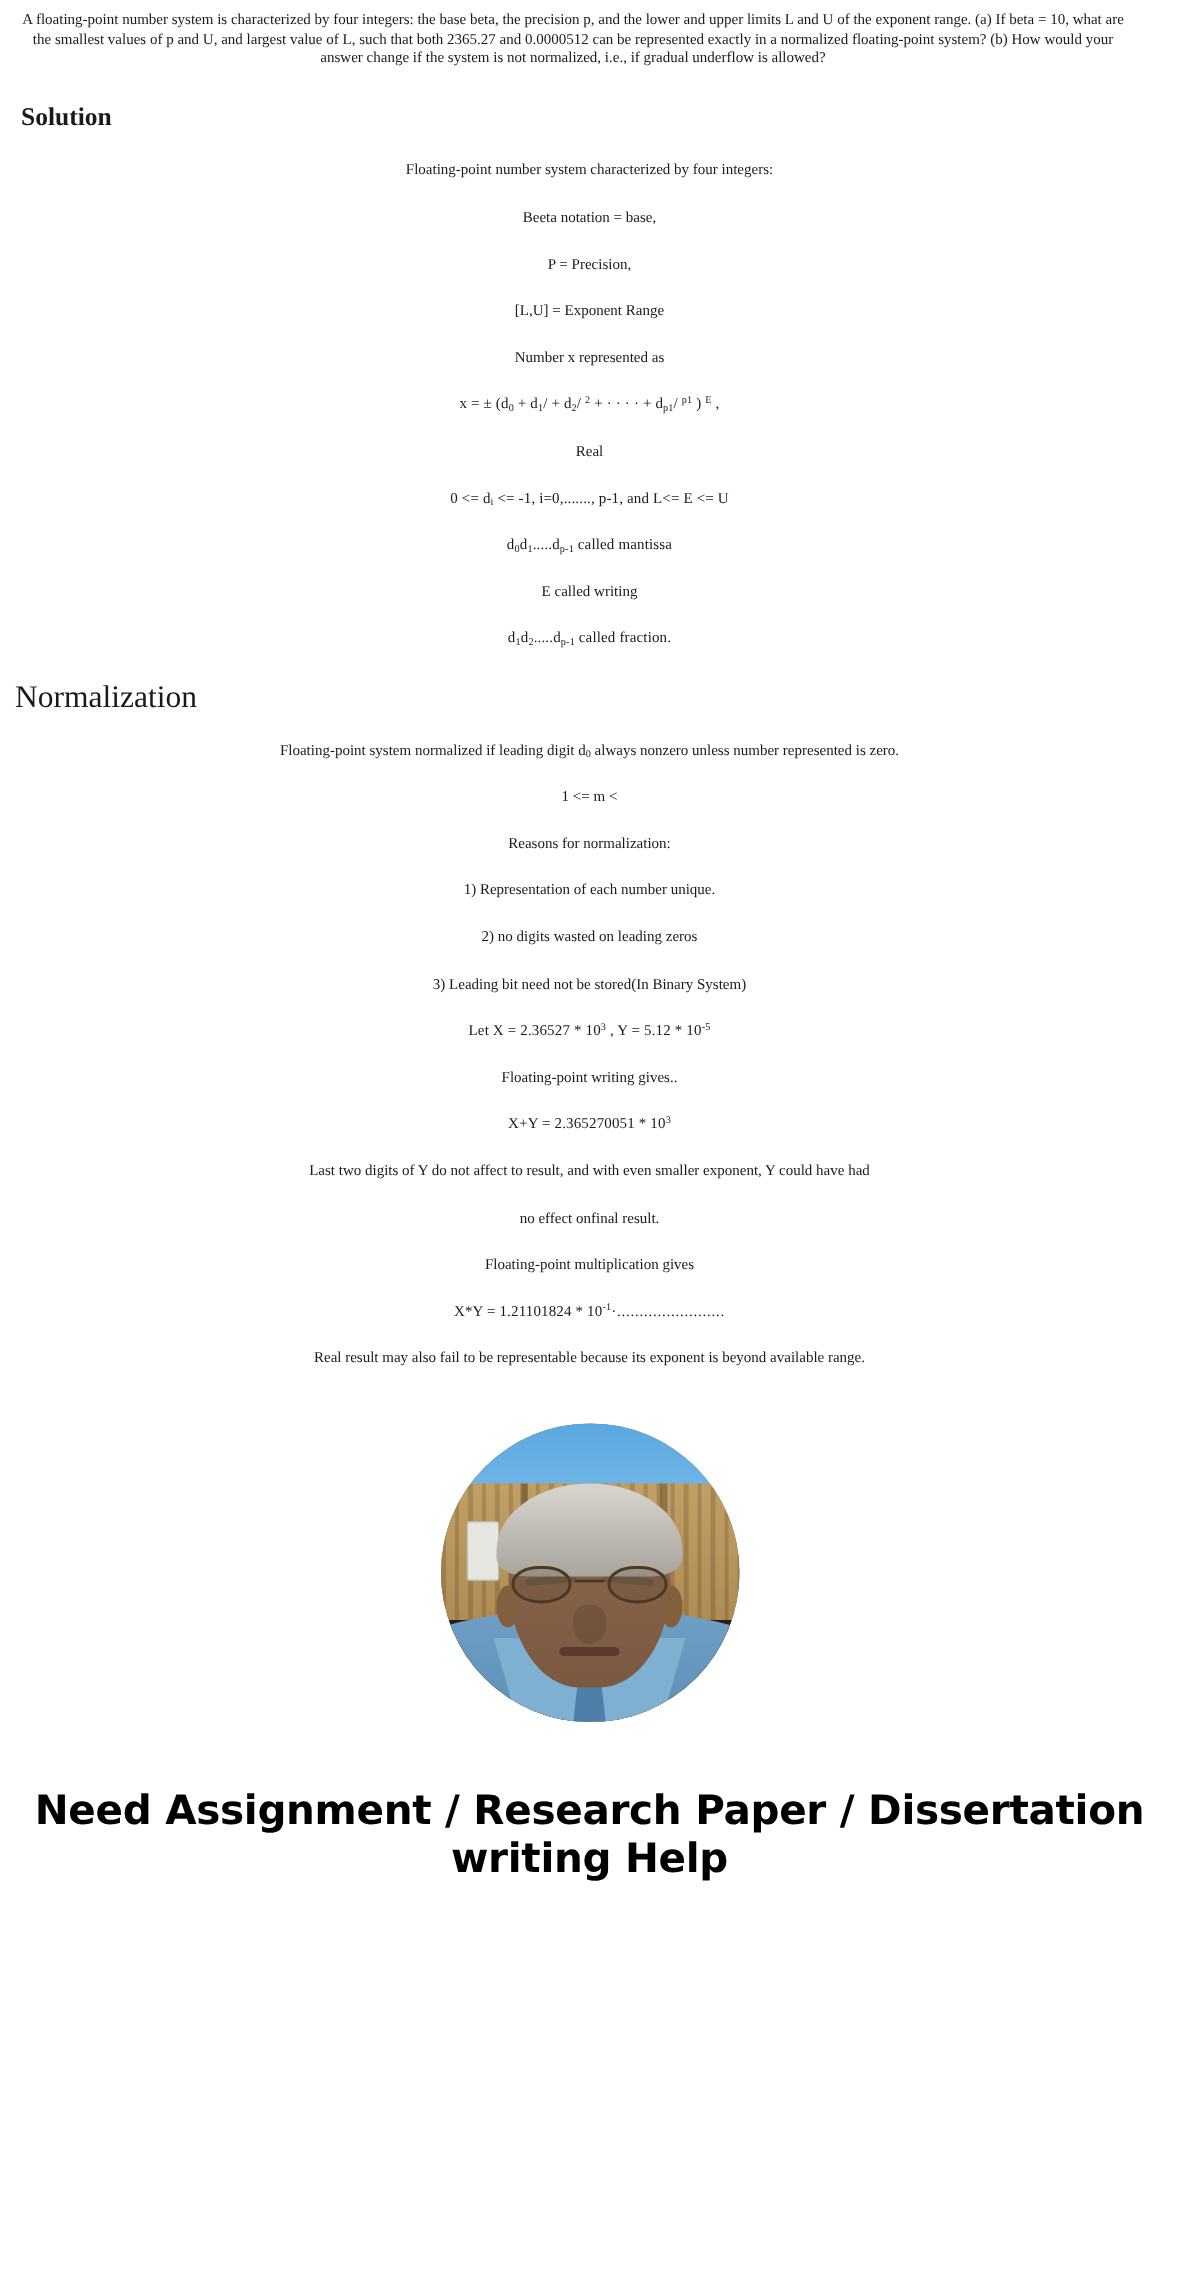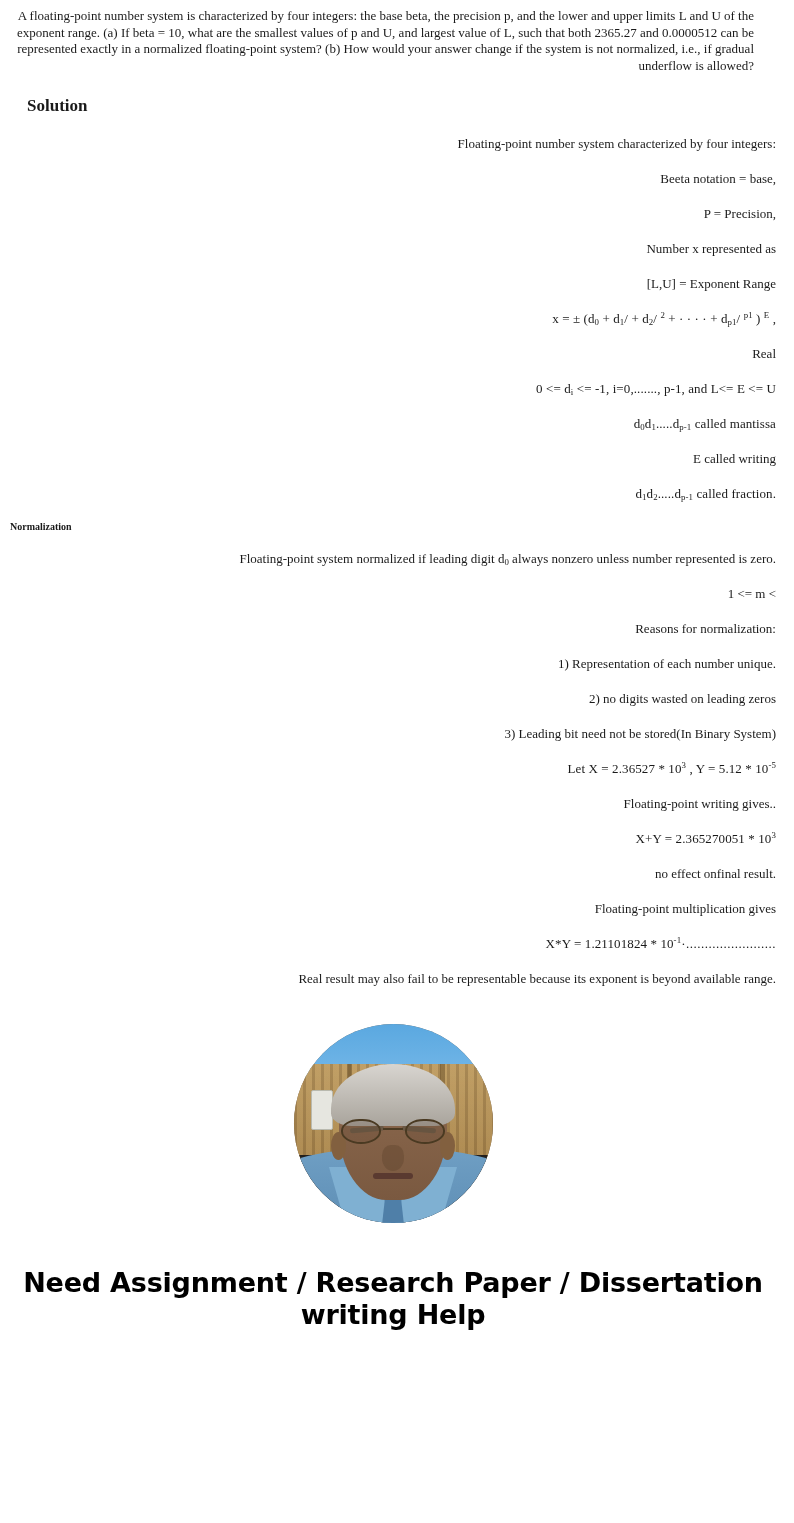--- a/index.html
+++ b/index.html
@@ -14,38 +14,38 @@
     font-family: "Liberation Serif", "DejaVu Serif", serif;
     color: #1a1a1a;
   }
   .page {
     width: 794px;
     min-height: 1523px;
     padding: 8px 18px 0 10px;
     position: relative;
   }
   .para {
-    font-size: 13px;
+    font-size: 10px;
     line-height: 1.27;
     margin: 0 0 18.5px 0;
-    text-align: right;
+    text-align: center;
   }
   .intro {
     margin-bottom: 22px;
     padding-right: 22px;
   }
   h2.heading {
     font-size: 17px;
     font-weight: bold;
-    margin: 0 0 20px 17px;
+    margin: 0 0 20px 4px;
     line-height: 1.2;
   }
   h3.subheading {
-    font-size: 10px;
-    font-weight: bold;
+    font-size: 21px;
+    font-weight: normal;
     margin: 0 0 18px 0;
     line-height: 1.2;
   }
   sub {
     font-size: 0.68em;
     vertical-align: -0.28em;
     line-height: 0;
   }
   sup {
     font-size: 0.68em;
@@ -227,22 +227,22 @@
 
 <div class="page">
 
   <p class="para intro">A floating-point number system is characterized by four integers: the base beta, the precision p, and the lower and upper limits L and U of the exponent range. (a) If beta = 10, what are the smallest values of p and U, and largest value of L, such that both 2365.27 and 0.0000512 can be represented exactly in a normalized floating-point system? (b) How would your answer change if the system is not normalized, i.e., if gradual underflow is allowed?</p>
 
   <h2 class="heading">Solution</h2>
 
   <p class="para">Floating-point number system characterized by four integers:</p>
   <p class="para">Beeta notation = base,</p>
   <p class="para">P = Precision,</p>
+  <p class="para">[L,U] = Exponent Range</p>
   <p class="para">Number x represented as</p>
-  <p class="para">[L,U] = Exponent Range</p>
 
   <p class="para formula"><span>x = ± (d</span><sub>0</sub><span> + d</span><sub>1</sub><span>/ + d</span><sub>2</sub><span>/ </span><sup>2</sup><span> + · · · · + d</span><sub>p1</sub><span>/ </span><sup>p1</sup><span> ) </span><sup>E</sup><span> ,</span></p>
 
   <p class="para">Real</p>
 
   <p class="para formula"><span>0 &lt;= d</span><sub>i</sub><span> &lt;= -1, i=0,......., p-1, and L&lt;= E &lt;= U</span></p>
 
   <p class="para formula"><span>d</span><sub>0</sub><span>d</span><sub>1</sub><span>.....d</span><sub>p-1</sub><span> called mantissa</span></p>
 
   <p class="para">E called writing</p>
@@ -258,20 +258,21 @@
   <p class="para">1) Representation of each number unique.</p>
   <p class="para">2) no digits wasted on leading zeros</p>
   <p class="para">3) Leading bit need not be stored(In Binary System)</p>
 
   <p class="para formula"><span>Let X = 2.36527 * 10</span><sup>3</sup><span> , Y = 5.12 * 10</span><sup>-5</sup></p>
 
   <p class="para">Floating-point writing gives..</p>
 
   <p class="para formula"><span>X+Y = 2.365270051 * 10</span><sup>3</sup></p>
 
+  <p class="para">Last two digits of Y do not affect to result, and with even smaller exponent, Y could have had</p>
   <p class="para">no effect onfinal result.</p>
   <p class="para">Floating-point multiplication gives</p>
 
   <p class="para formula"><span>X*Y = 1.21101824 * 10</span><sup>-1</sup><span class="dots">·........................</span></p>
 
   <p class="para">Real result may also fail to be representable because its exponent is beyond available range.</p>
 
   <div class="portrait-wrap">
     <div class="portrait">
       <div class="bg-sky"></div>

